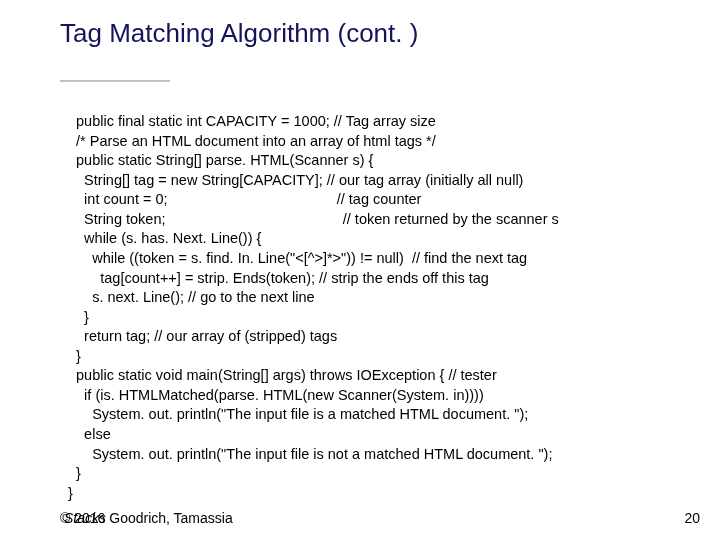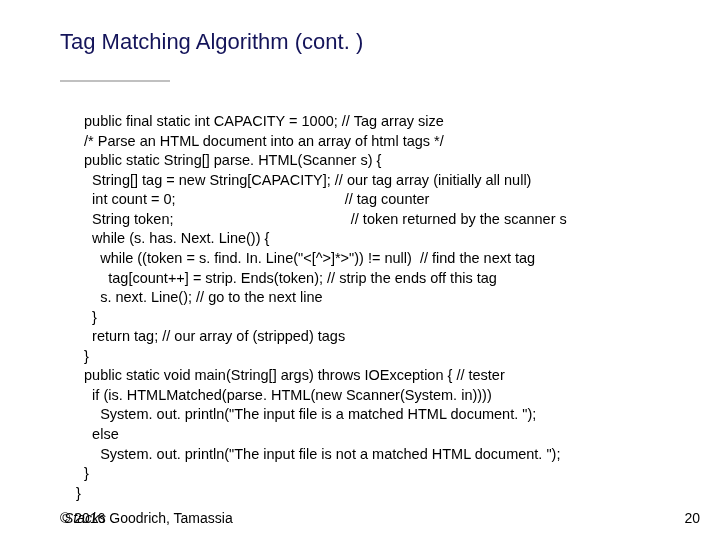--- a/index.html
+++ b/index.html
@@ -14,46 +14,44 @@
   .slide {
     position: relative;
     width: 720px;
     height: 540px;
     box-sizing: border-box;
   }
   .title {
     position: absolute;
     top: 18px;
     left: 60px;
-    font-size: 22px;
+    font-size: 26px;
     color: #14145a;
     font-family: Verdana, Geneva, sans-serif;
     letter-spacing: 0px;
     white-space: nowrap;
-    margin-top: 11px;
   }
   .underline {
     position: absolute;
     top: 80px;
     left: 60px;
     width: 110px;
     height: 2px;
     background: #c0c0c0;
   }
   .code-block {
     position: absolute;
     top: 112px;
     left: 68px;
     right: 30px;
     font-family: Arial, Helvetica, sans-serif;
     font-size: 14.5px;
     line-height: 1.35;
     color: #000000;
     white-space: pre;
-    margin-left: 8px;
   }
   .footer {
     position: absolute;
     bottom: 14px;
     left: 60px;
     right: 20px;
     font-family: Arial, Helvetica, sans-serif;
     font-size: 14px;
     color: #000000;
   }

